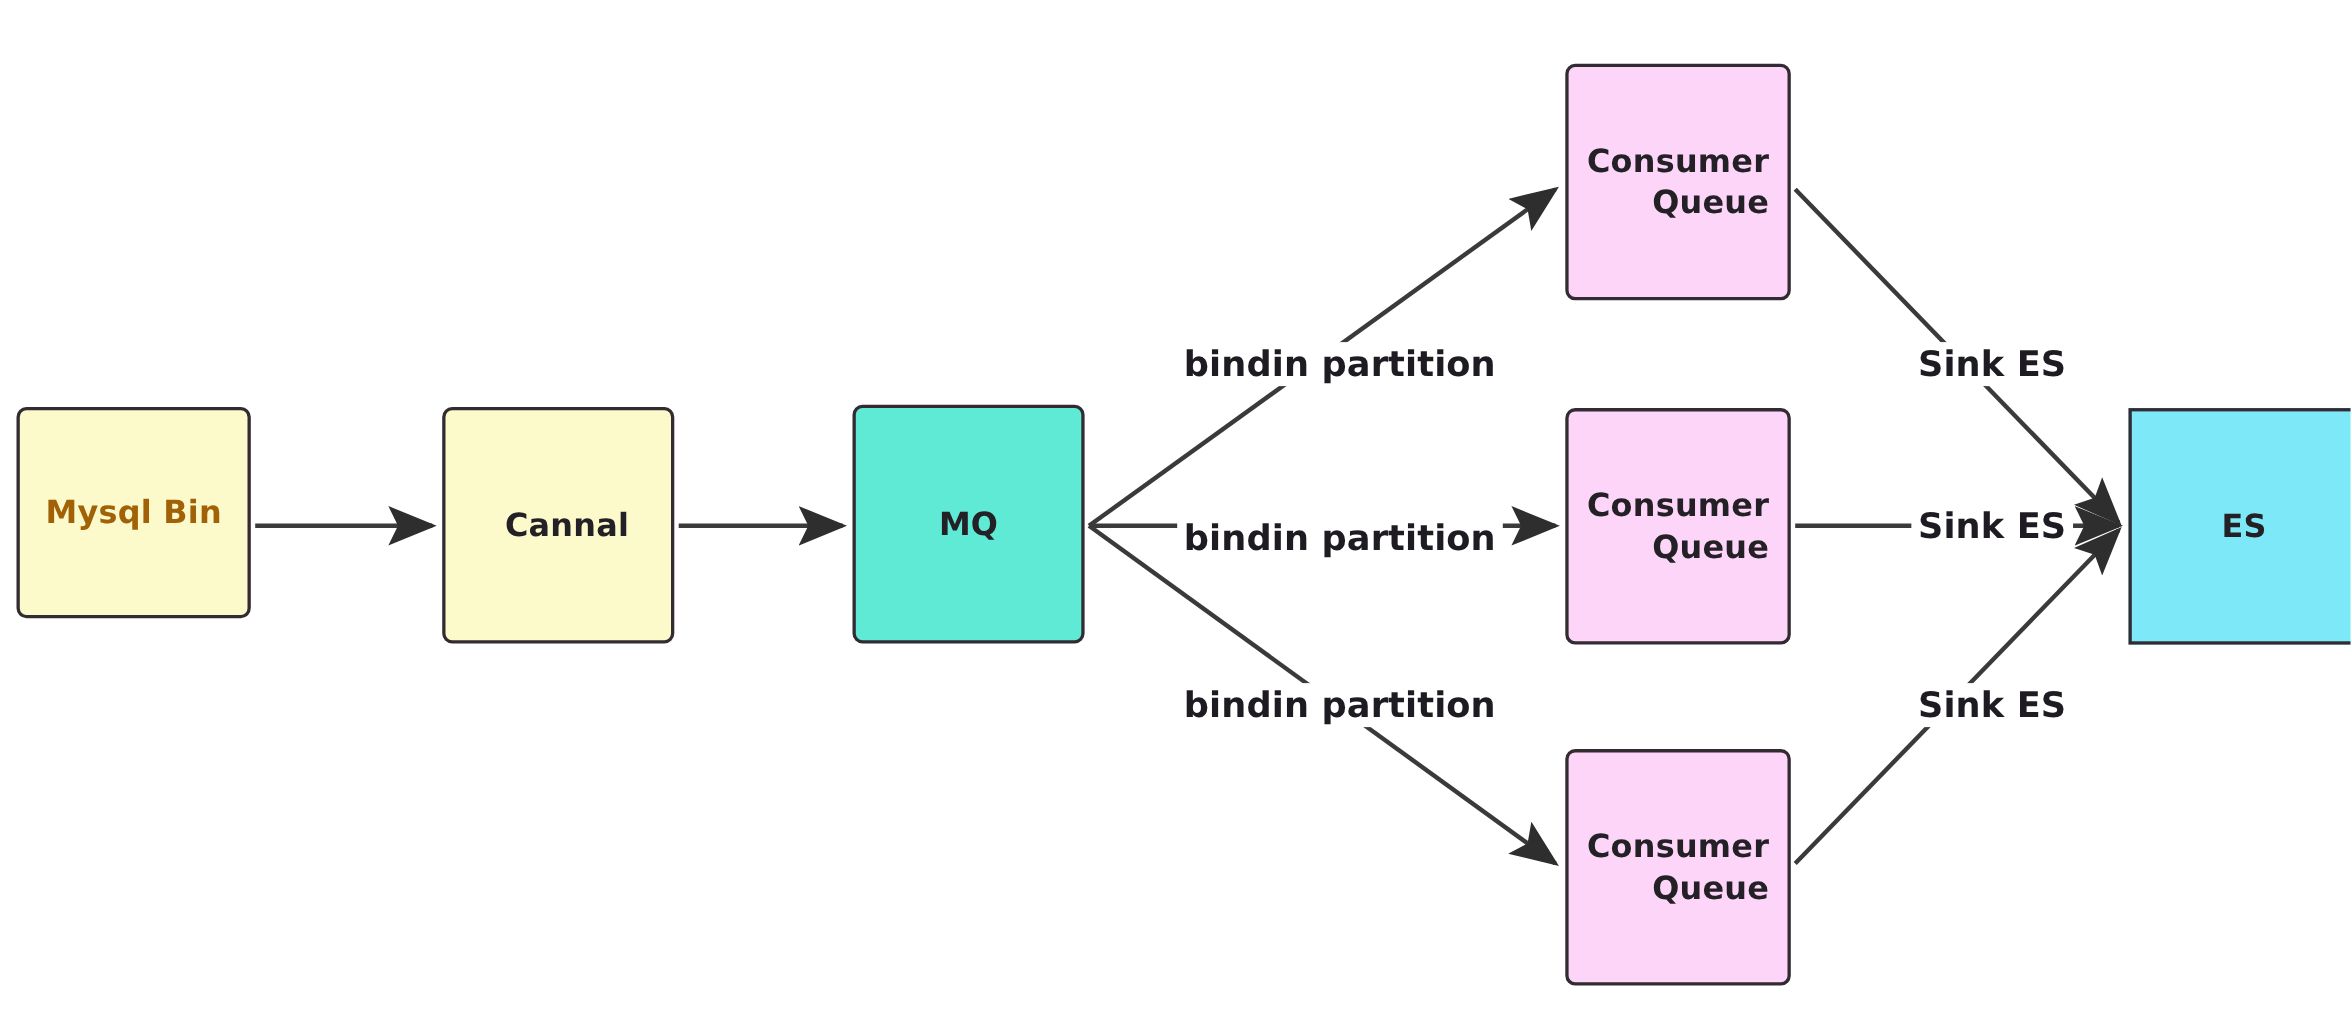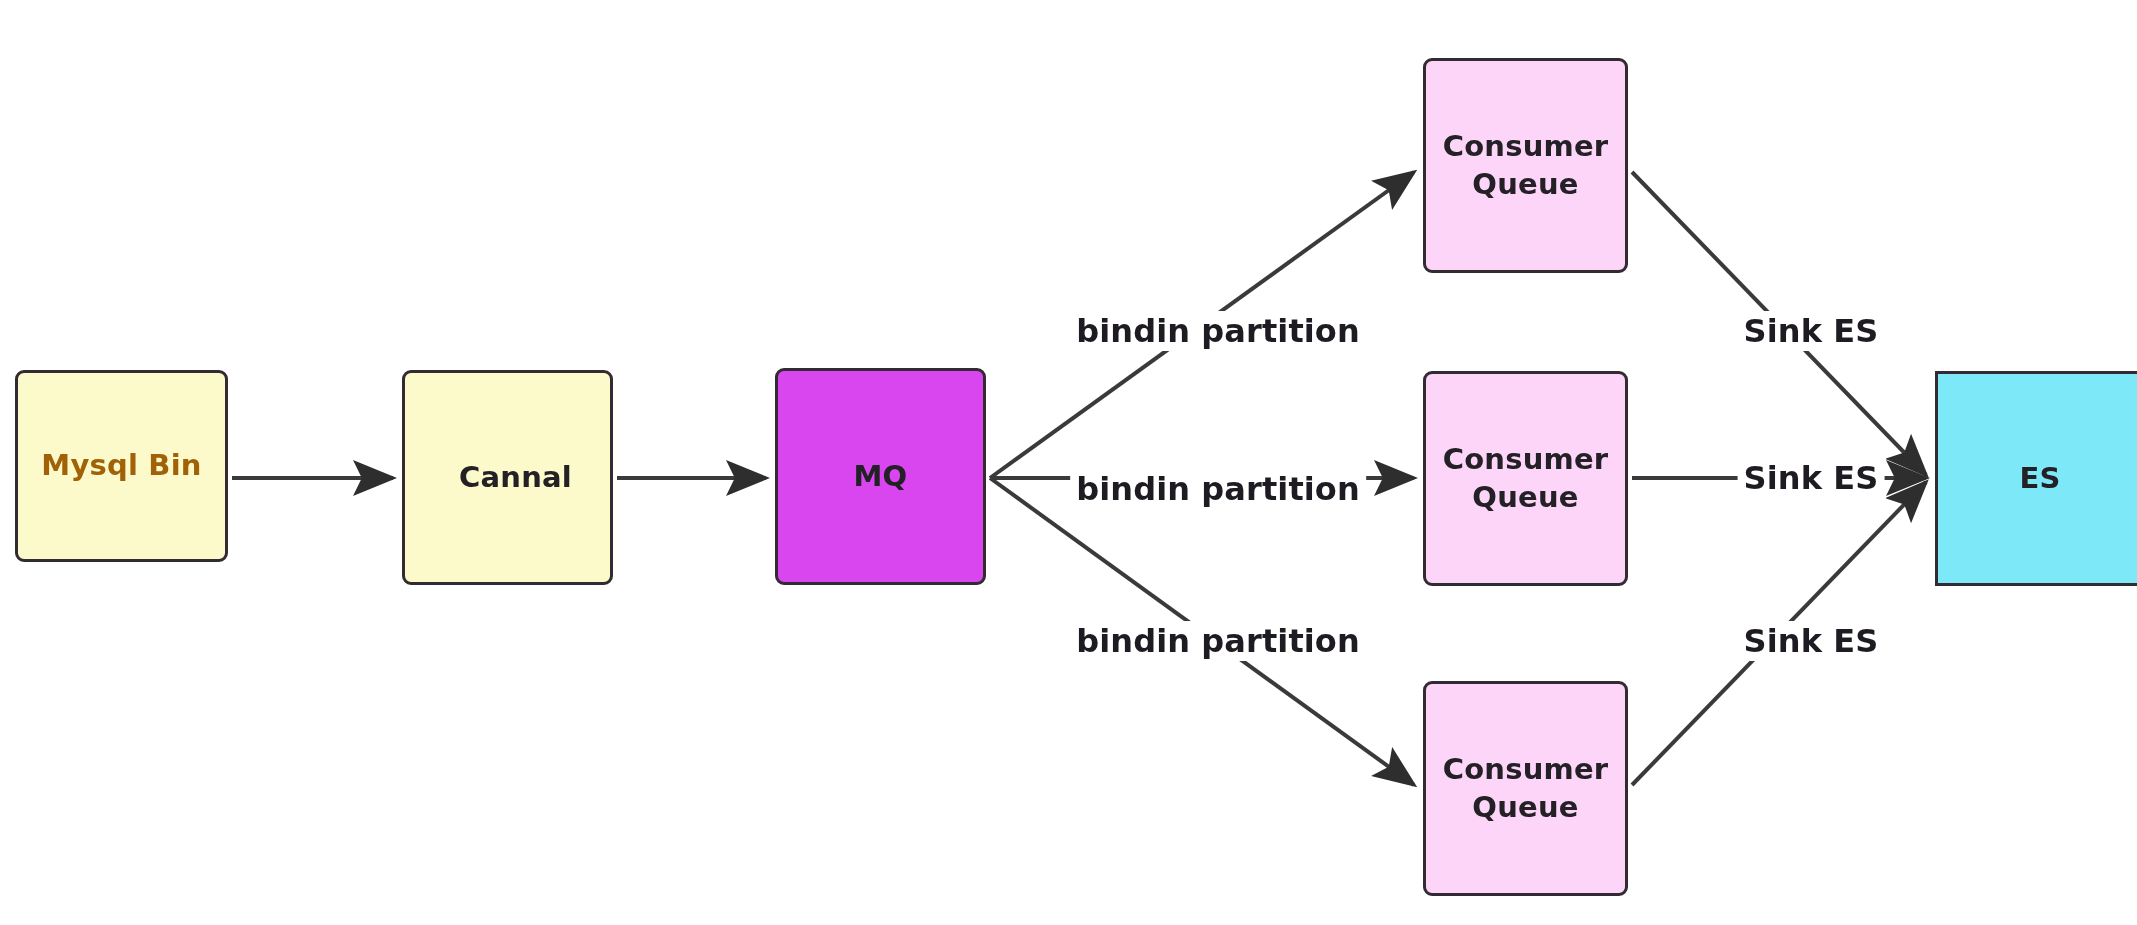--- a/index.html
+++ b/index.html
@@ -25,21 +25,21 @@
     width: 2137px;
     height: 925px;
     pointer-events: none;
   }
   .node {
     position: absolute;
     box-sizing: border-box;
     display: flex;
     align-items: center;
     justify-content: center;
-    text-align: center;
+    text-align: right;
     border: 3px solid #332b32;
     color: #232026;
     font-weight: bold;
     font-size: 29px;
     line-height: 1.28;
     letter-spacing: 0.2px;
     z-index: 3;
   }
   .node.rounded { border-radius: 9px; }
   .node.sharp   { border-radius: 0; }
@@ -82,21 +82,21 @@
   </svg>
 
   <div class="node rounded" style="left: 15px; top: 370px; width: 213px; height: 192px; background: rgb(252, 249, 203); border-color: rgb(51, 43, 50); color: #a16207;">
     <span class="node-label">Mysql Bin</span>
   </div>
 
   <div class="node rounded" style="left: 402px; top: 370px; width: 211px; height: 215px; background: rgb(252, 249, 203); border-color: rgb(51, 43, 50); color: rgb(35, 32, 38); padding-left: 16px;">
     <span class="node-label">Cannal</span>
   </div>
 
-  <div class="node rounded" style="left: 775px; top: 368px; width: 211px; height: 217px; background: #d946ef; border-color: rgb(51, 43, 50); color: rgb(35, 32, 38);">
+  <div class="node rounded" style="left: 775px; top: 368px; width: 211px; height: 217px; background: #5eead4; border-color: rgb(51, 43, 50); color: rgb(35, 32, 38);">
     <span class="node-label">MQ</span>
   </div>
 
   <div class="node rounded" style="left: 1423px; top: 58px; width: 205px; height: 215px; background: rgb(252, 213, 249); border-color: rgb(51, 43, 50); color: rgb(35, 32, 38);">
     <span class="node-label">Consumer
 Queue</span>
   </div>
 
   <div class="node rounded" style="left: 1423px; top: 371px; width: 205px; height: 215px; background: rgb(252, 213, 249); border-color: rgb(51, 43, 50); color: rgb(35, 32, 38);">
     <span class="node-label">Consumer

